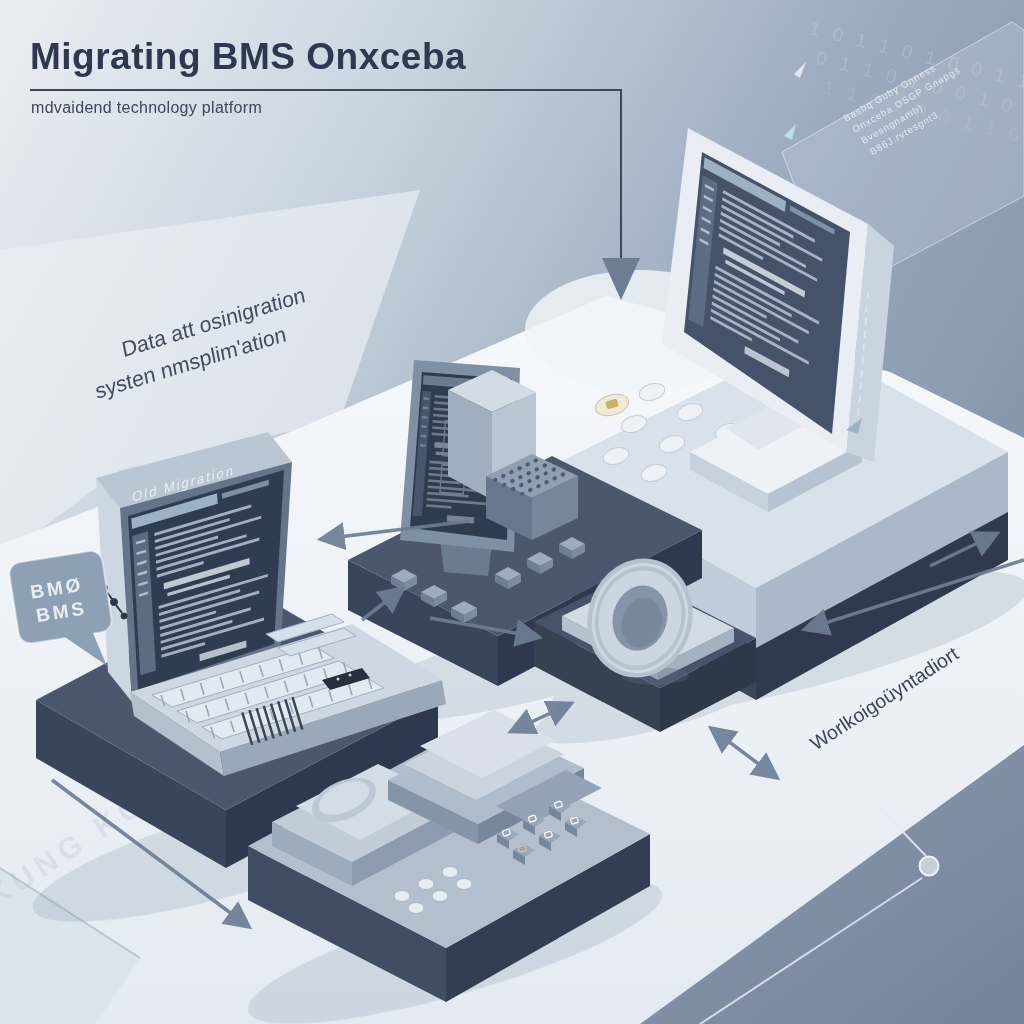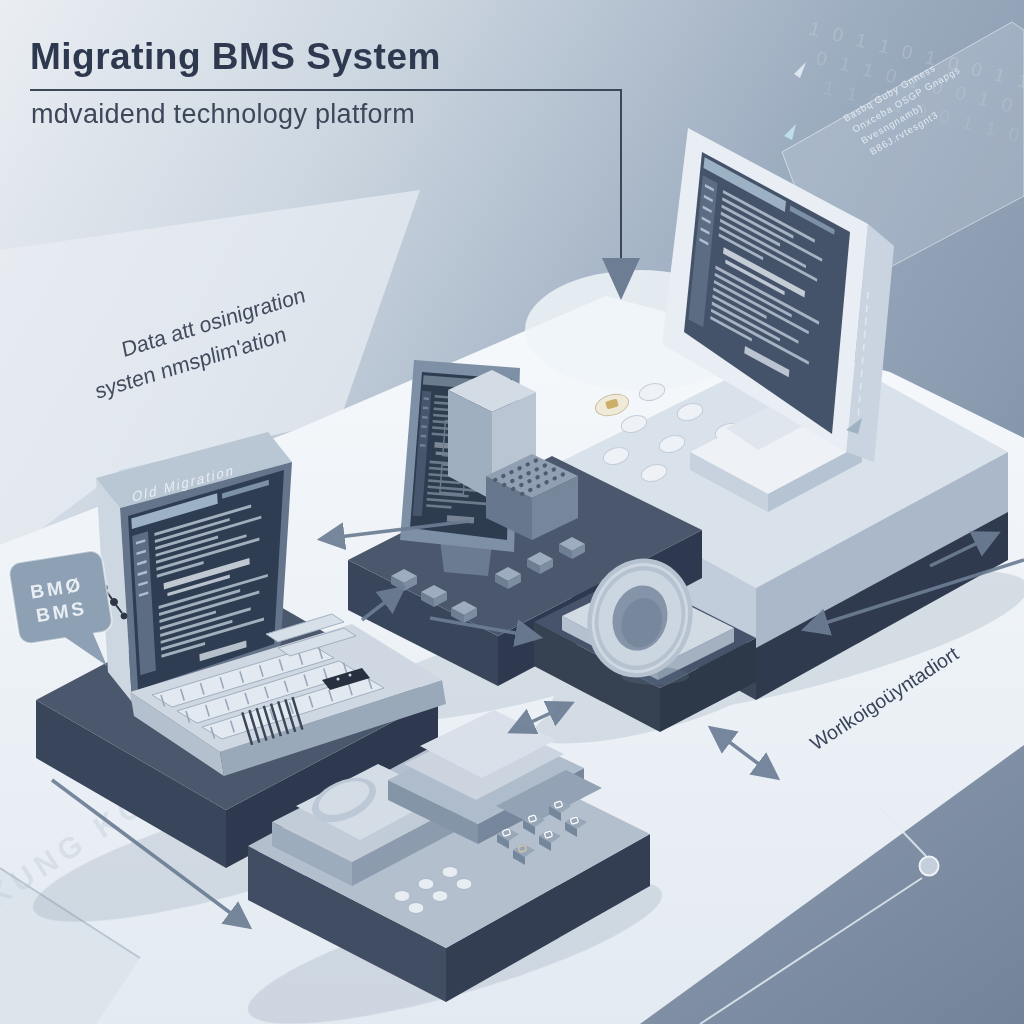--- a/index.html
+++ b/index.html
@@ -1,21 +1,21 @@
 <!DOCTYPE html>
 <html><head>
 <meta charset="utf-8">
 <style>
   html,body{margin:0;padding:0;background:#8d9db1;}
   #stage{position:relative;width:1024px;height:1024px;overflow:hidden;
          font-family:"Liberation Sans",sans-serif;}
   #stage svg{position:absolute;left:0;top:0;}
   .ov{position:absolute;pointer-events:none;}
   .title{left:30px;top:36px;font-size:37px;font-weight:800;color:#2e3950;letter-spacing:.5px;}
-  .subtitle{left:31px;top:99px;font-size:27px;color:#3d4759;letter-spacing:.3px;}
+  .subtitle{left:31px;top:99px;font-size:16px;color:#3d4759;letter-spacing:.3px;}
   .floorL{left:118px;top:290px;width:330px;transform:rotate(-17deg) skewX(-6deg);
           color:#414c5e;font-size:21.5px;font-weight:500;}
   .floorL .l2{margin-left:-34px;margin-top:7px;}
   .floorR{left:792px;top:666px;width:250px;transform:rotate(-33deg);
           color:#39455a;font-size:19.5px;font-weight:500;}
   text{font-family:"Liberation Sans",sans-serif;}
   .mono{font-family:"DejaVu Sans Mono",monospace;}
 </style>
 </head>
 <body>
@@ -376,21 +376,21 @@
   <polygon points="602,258 640,258 621,300" fill="#6c7d94"></polygon>
 </g>
 
 <g>
   <line x1="878" y1="806" x2="926" y2="856" stroke="#e4ebf2" stroke-width="2" opacity=".85"></line>
   <line x1="922" y1="878" x2="700" y2="1024" stroke="#e4ebf2" stroke-width="2" opacity=".85"></line>
   <circle cx="929" cy="866" r="9.5" fill="#c3cfdb" stroke="#edf2f7" stroke-width="2"></circle>
 </g>
 </svg>
 
-<div class="ov title">Migrating BMS System</div>
+<div class="ov title">Migrating BMS Onxceba</div>
 <div class="ov subtitle">mdvaidend technology platform</div>
 
 <div class="ov floorL">
   <div class="l1">Data att osinigration</div>
   <div class="l2">systen nmsplim'ation</div>
 </div>
 
 <div class="ov floorR">Worlkoigoüyntadiort</div>
 
 </div>

